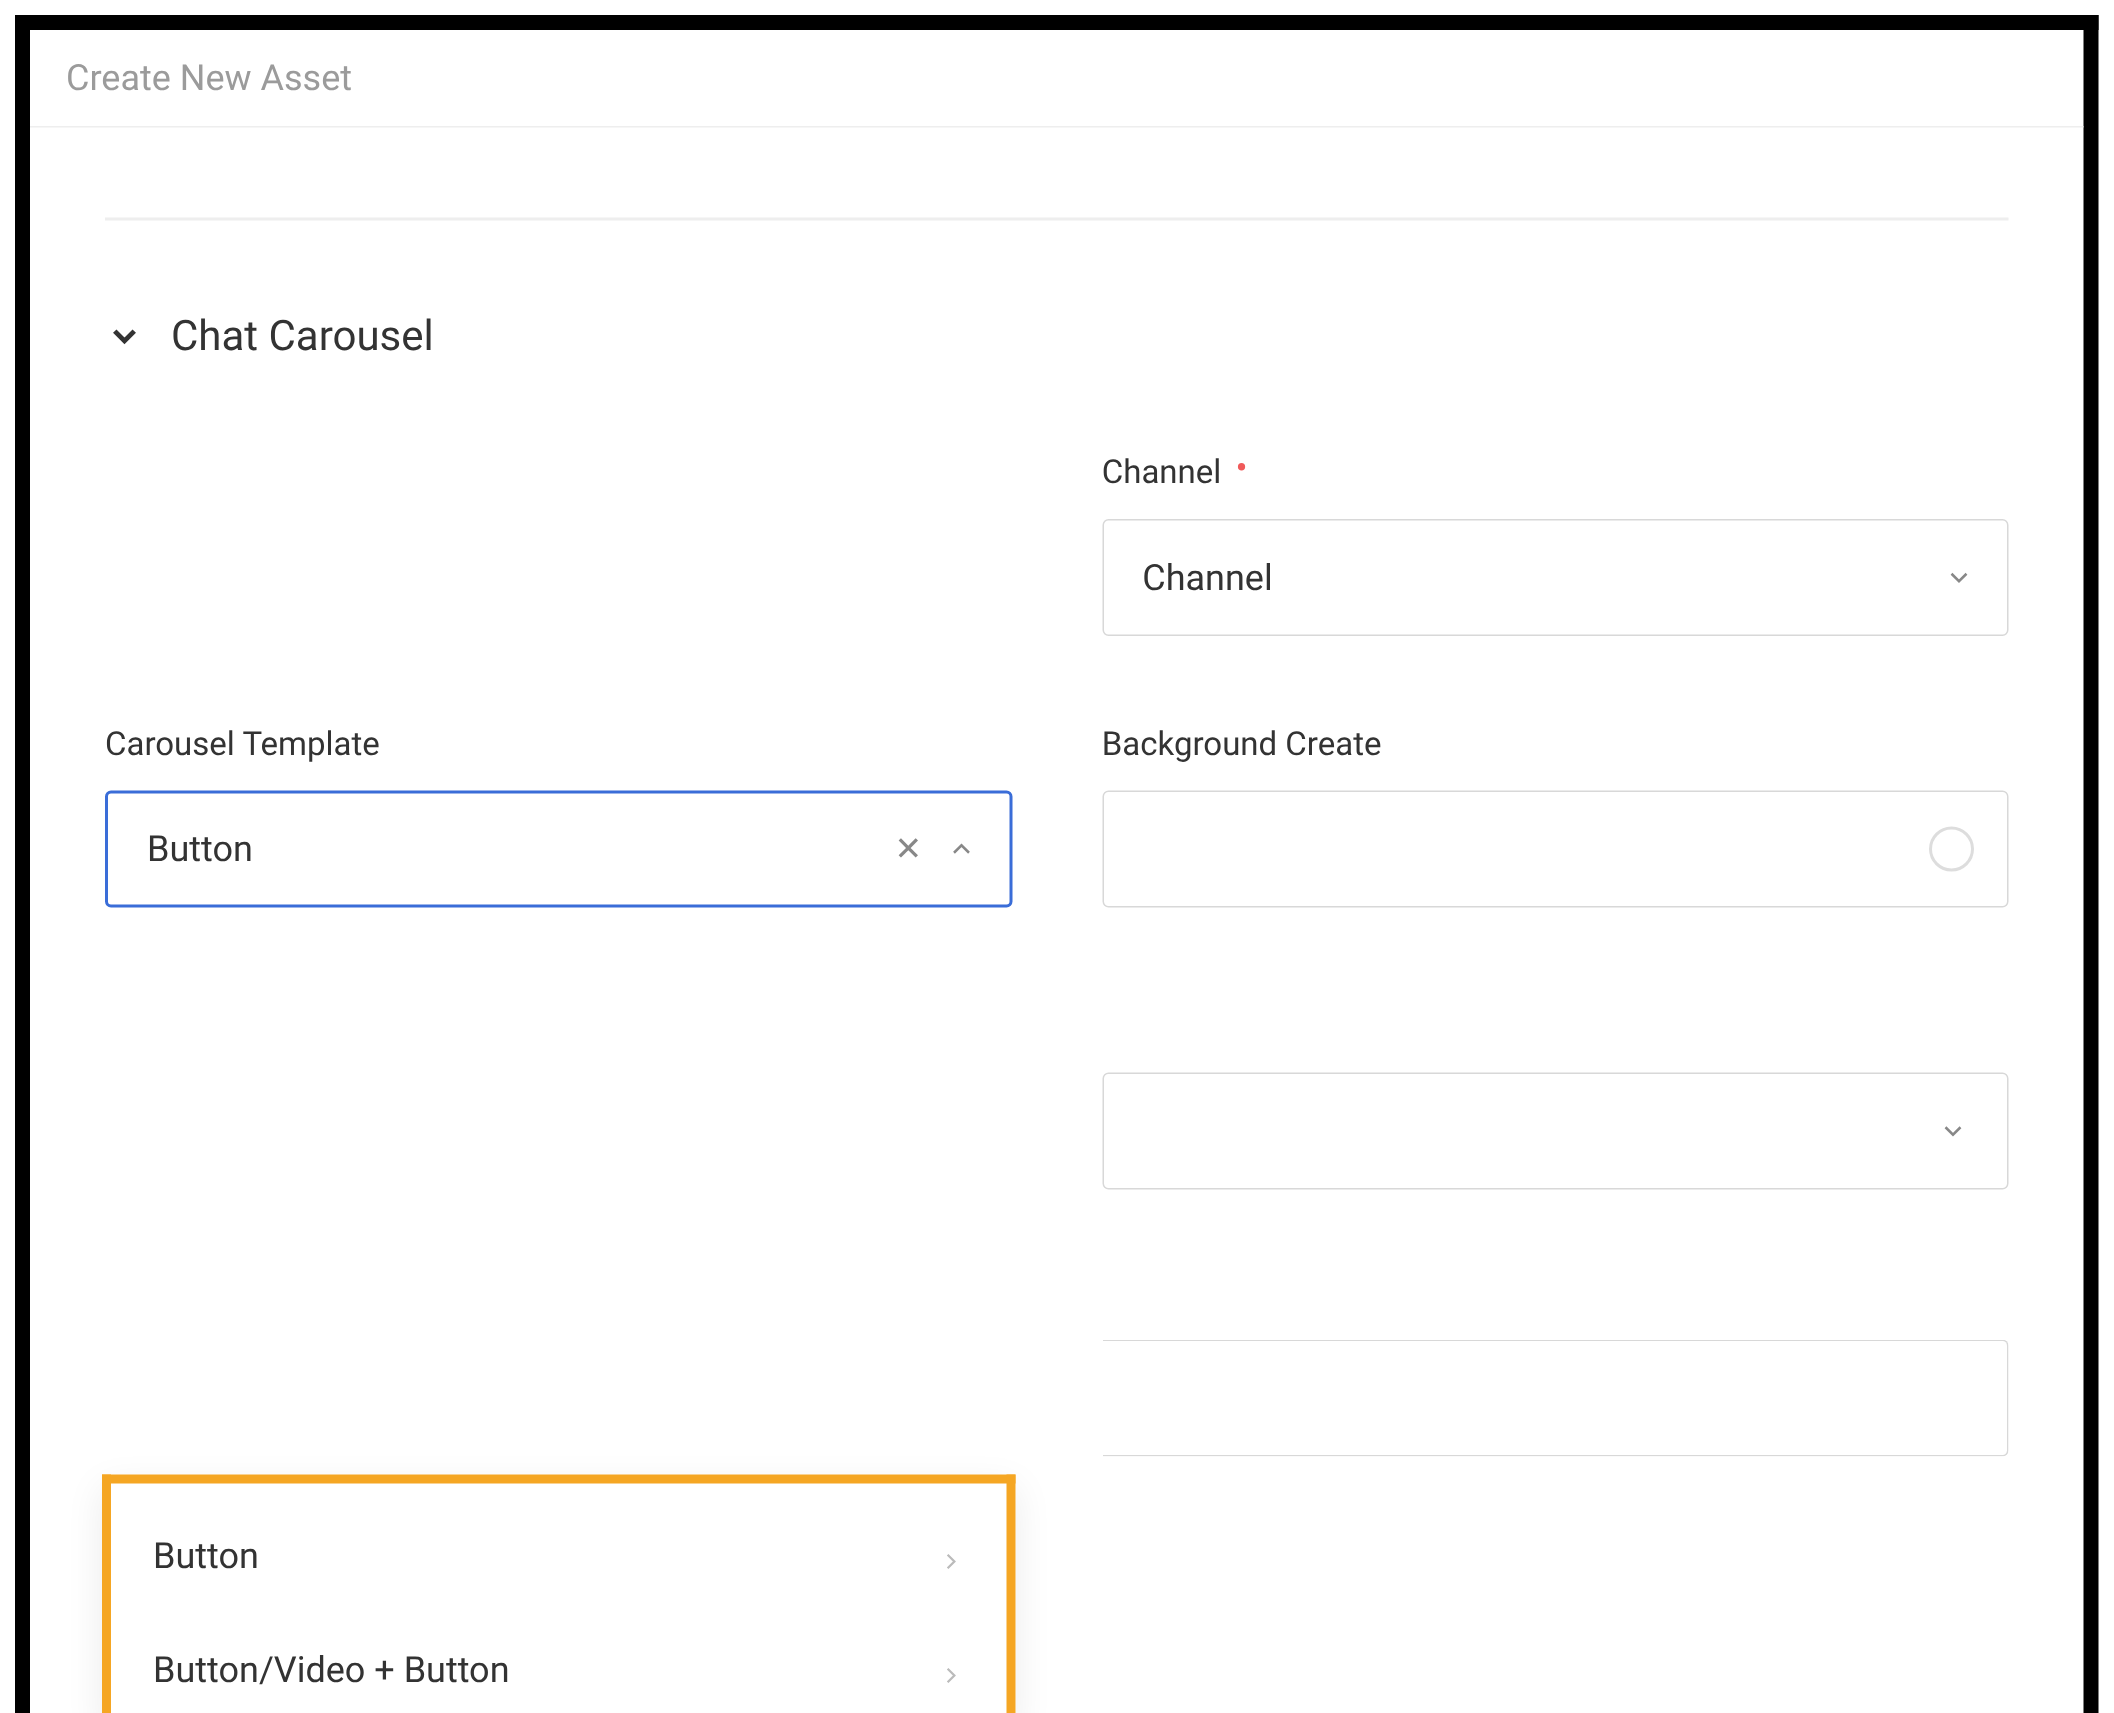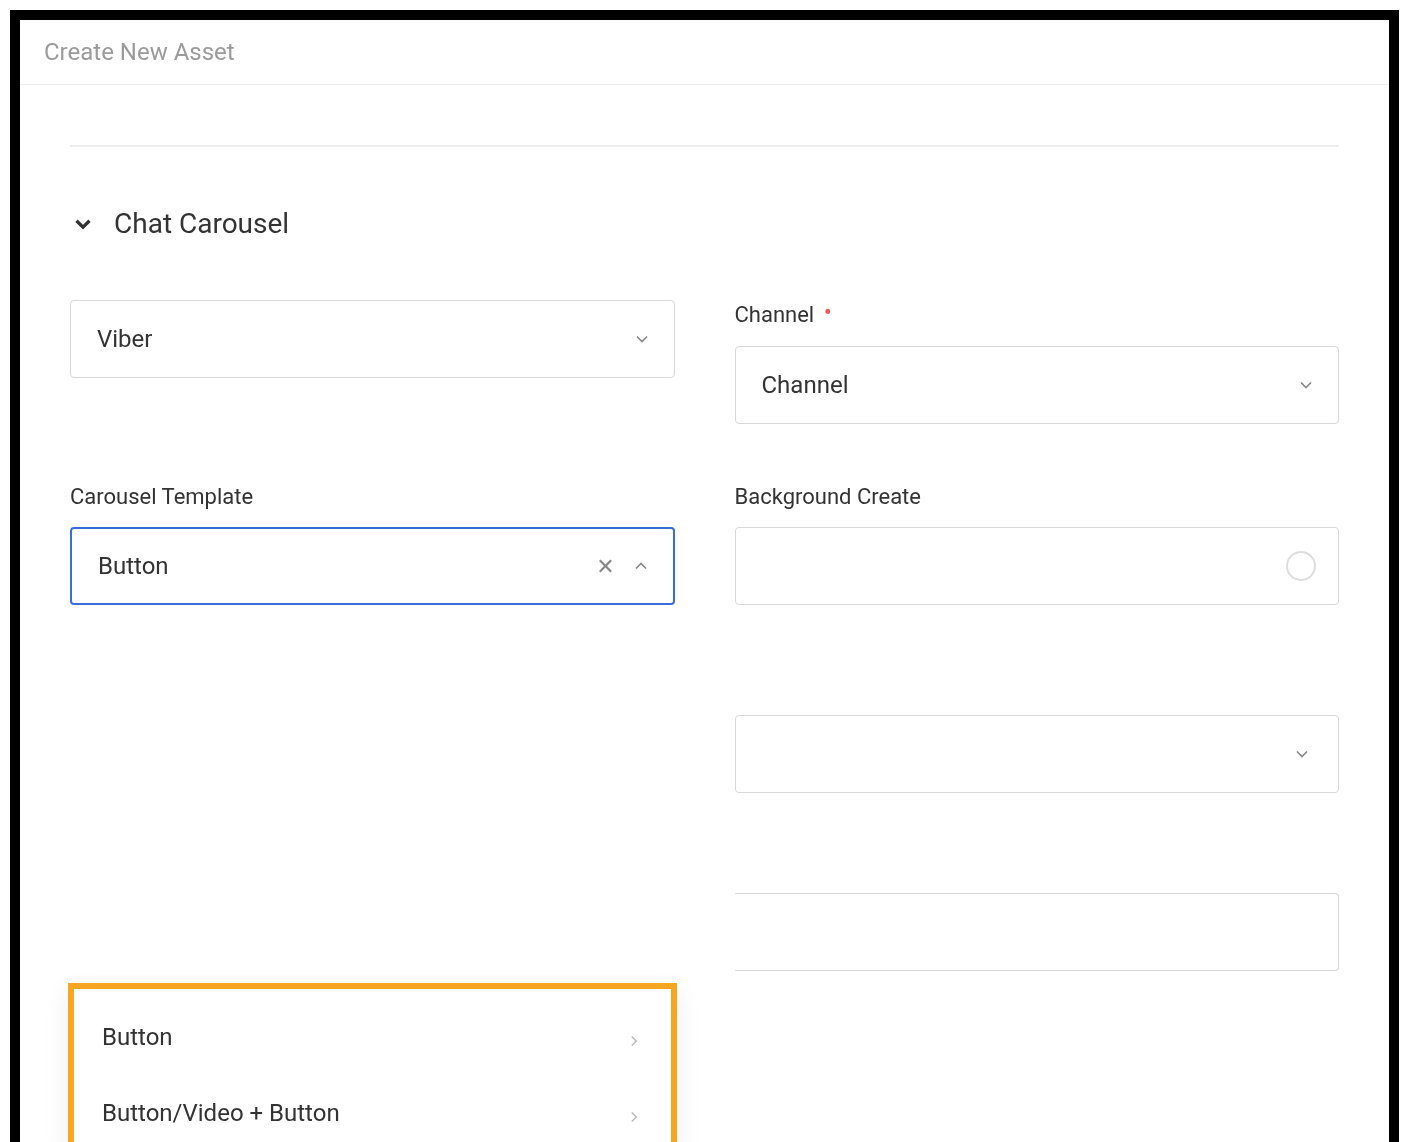--- a/index.html
+++ b/index.html
@@ -180,30 +180,20 @@
       <span class="chev">
         <svg viewBox="0 0 24 24" width="26" height="26" fill="none" stroke="currentColor" stroke-width="3">
             <polyline points="6 9 12 15 18 9"></polyline>
           </svg>
       </span>
       <h2>Chat Carousel</h2>
     </div>
 
     <div class="row">
       <div class="col">
-        <div class="select">
-          <span class="value">Viber</span>
-          <span class="actions">
-            <span class="chev-small">
-              <svg viewBox="0 0 24 24" width="20" height="20" fill="none" stroke="currentColor" stroke-width="2">
-                  <polyline points="6 9 12 15 18 9"></polyline>
-                </svg>
-            </span>
-          </span>
-        </div>
       </div>
 
       <div class="col">
         <label class="field-label">
           <span>Channel</span>
           <span class="req-dot">•</span>
         </label>
         <div class="select">
           <span class="value">Channel</span>
           <span class="actions">

